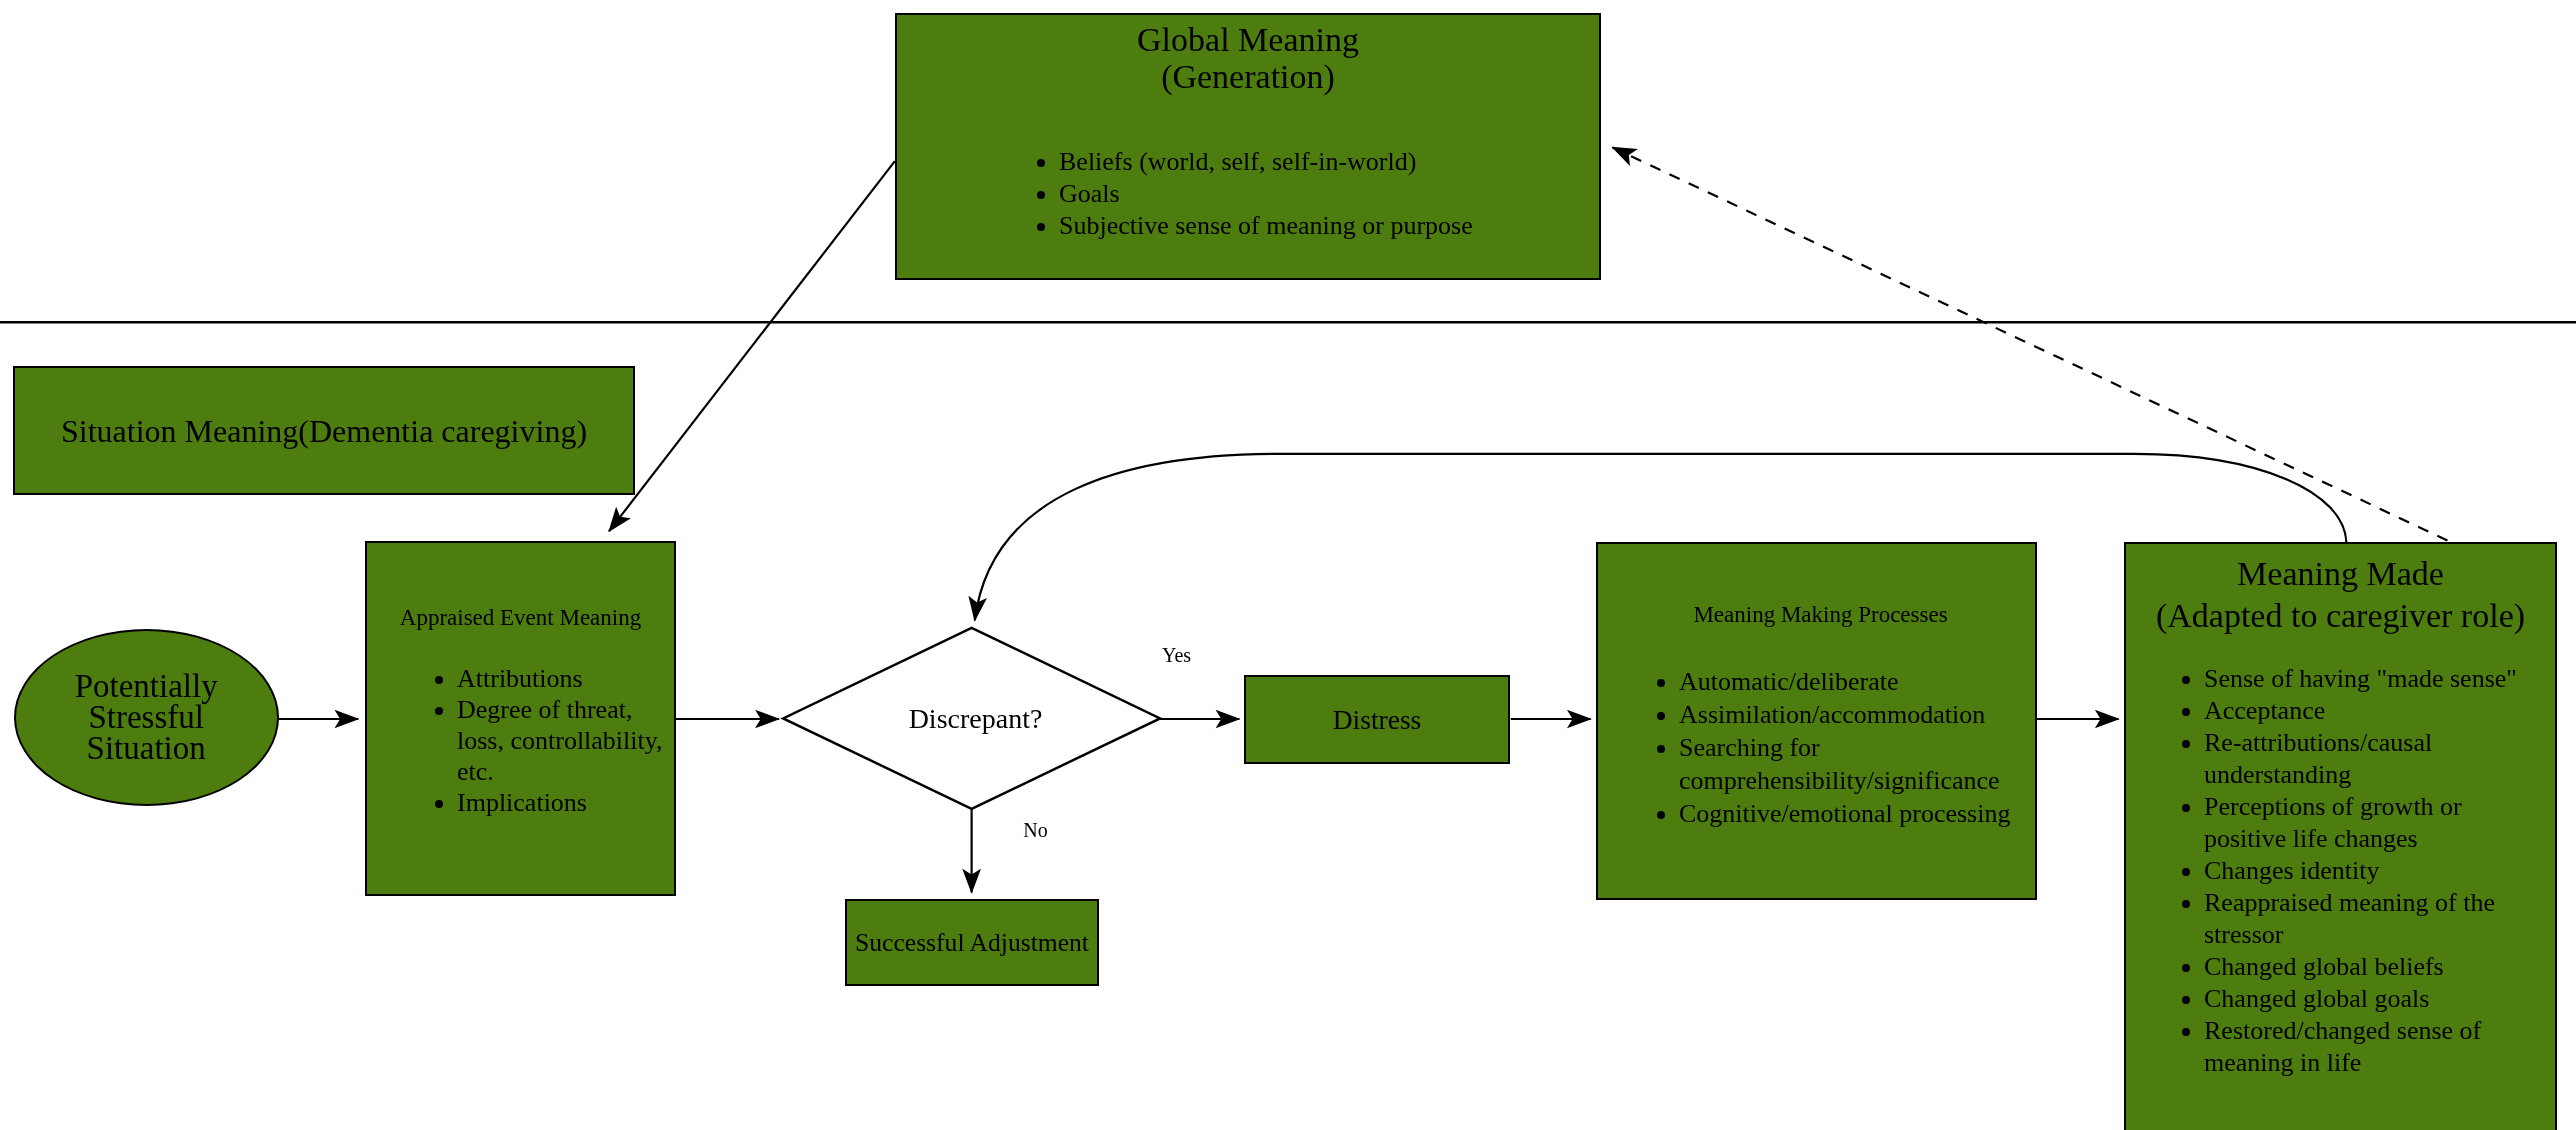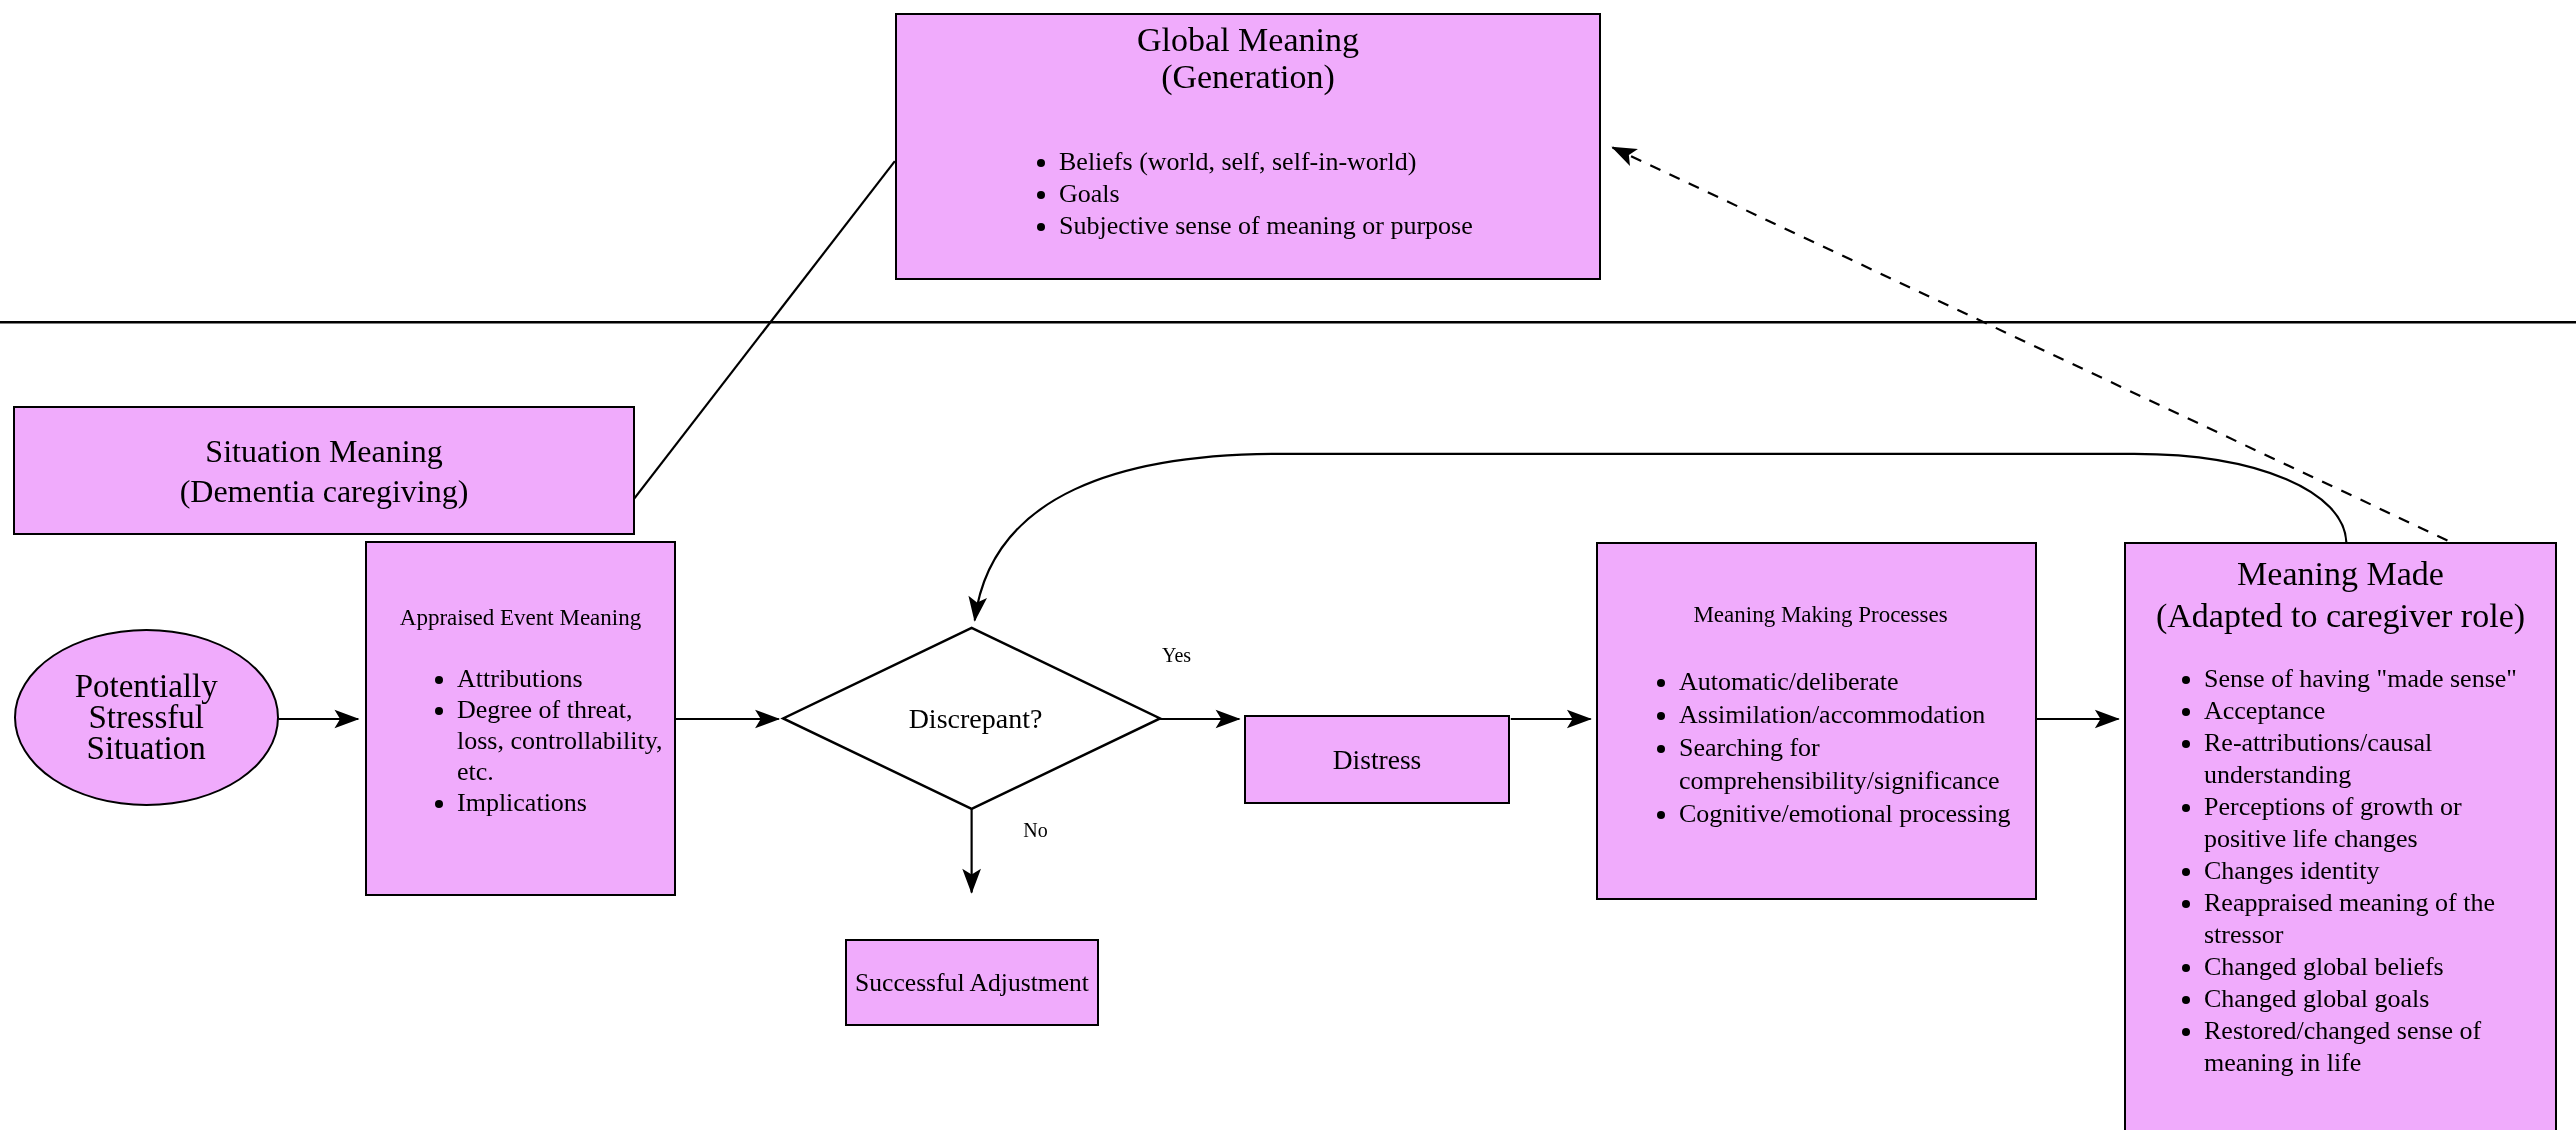--- a/index.html
+++ b/index.html
@@ -17,39 +17,38 @@
     overflow: hidden;
   }
   #wires {
     position: absolute;
     left: 0; top: 0;
     width: 2576px;
     height: 1131px;
   }
   .box {
     position: absolute;
-    background: #f0abfc;
+    background: #4d7c0f;
     border: 2.5px solid #000000;
     box-sizing: border-box;
   }
   .ellipse {
     border-radius: 50%;
     display: flex;
     flex-direction: column;
     align-items: center;
     justify-content: center;
     text-align: center;
   }
   .center-flex {
     display: flex;
-    flex-direction: column;
+    flex-direction: row;
     align-items: center;
     justify-content: center;
     text-align: right;
-    margin-top: 40px;
   }
   .title-lg {
     font-size: 34px;
     line-height: 40px;
     text-align: center;
   }
   .title-md {
     font-size: 23px;
     line-height: 31px;
     text-align: center;

